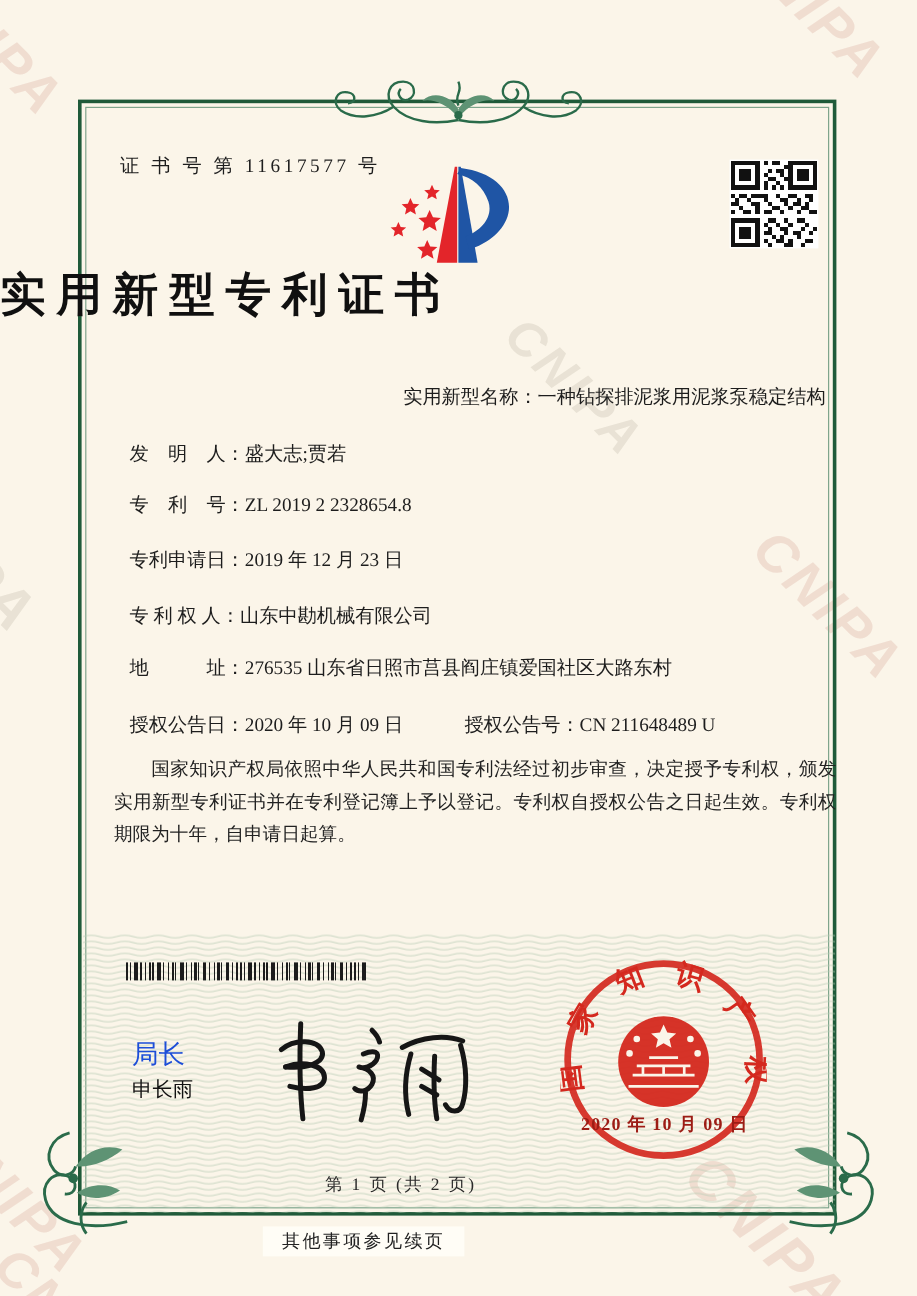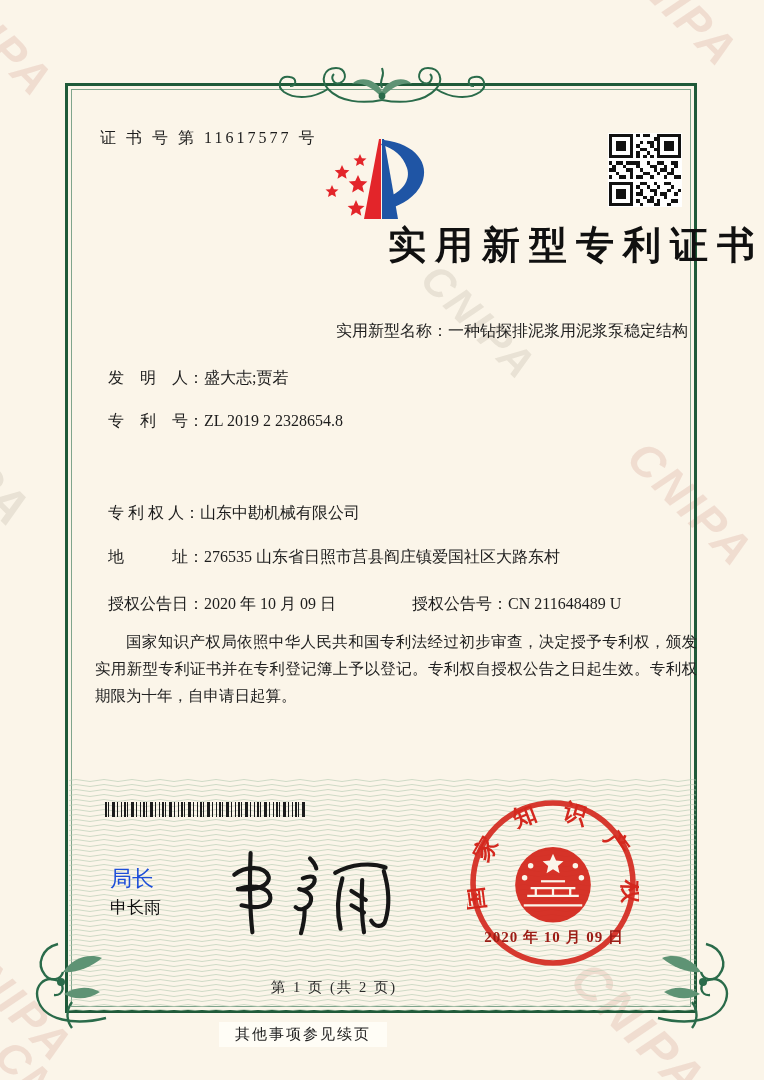--- a/index.html
+++ b/index.html
@@ -27,27 +27,27 @@
   .frame-inner{
     position:absolute;inset:3px;border:1px solid #7fa58c;
   }
   .waveband{position:absolute;left:69px;top:778px;width:627px;height:233px;}
   .ornament{position:absolute;}
   
   .cert-no{position:absolute;left:100px;top:128px;font-size:16px;letter-spacing:3px;}
   .logo{position:absolute;left:318px;top:126px;}
   .qr{position:absolute;left:608px;top:133px;width:72px;height:72px;background:#fff;padding:1px;}
   .title{
-    position:absolute;left:0;top:220px;width:764px;text-align:right;
+    position:absolute;left:0;top:220px;width:764px;text-align:left;
     font-size:38px;font-weight:bold;letter-spacing:9px;color:#101010;
   }
   .frow{position:absolute;left:108px;width:580px;font-size:16px;white-space:nowrap;}
   .frow .lab{display:inline-block;}
   .frow .val{display:inline-block;}
-  .grantno{position:absolute;left:304px;top:0;}
+  .grantno{position:absolute;left:279px;top:0;}
   .bodytext{
     position:absolute;left:95px;top:628px;width:602px;
     font-size:15.5px;line-height:27px;text-align:justify;color:#222;
   }
   .bodytext p{margin:0;text-indent:2em;}
   .barcode{
     position:absolute;left:105px;top:802px;width:200px;height:15px;
     background:repeating-linear-gradient(90deg,
       #1c1c1c 0 2px,transparent 2px 3px,
       #1c1c1c 3px 4px,transparent 4px 7px,
@@ -179,20 +179,23 @@
   <div class="title">实用新型专利证书</div>
 
   <div class="frow" style="top:321px;text-align:right;">
     <span class="lab">实用新型名称：</span><span class="val">一种钻探排泥浆用泥浆泵稳定结构</span>
   </div>
   <div class="frow" style="top:368px;">
     <span class="lab">发　明　人：</span><span class="val">盛大志;贾若</span>
   </div>
   <div class="frow" style="top:411px;">
     <span class="lab">专　利　号：</span><span class="val">ZL 2019 2 2328654.8</span>
+  </div>
+  <div class="frow" style="top:457px;">
+    <span class="lab">专利申请日：</span><span class="val">2019 年 12 月 23 日</span>
   </div>
   <div class="frow" style="top:503px;">
     <span class="lab">专 利 权 人：</span><span class="val">山东中勘机械有限公司</span>
   </div>
   <div class="frow" style="top:547px;">
     <span class="lab">地　　　址：</span><span class="val">276535 山东省日照市莒县阎庄镇爱国社区大路东村</span>
   </div>
   <div class="frow" style="top:594px;">
     <span class="lab">授权公告日：</span><span class="val">2020 年 10 月 09 日</span>
     <span class="grantno">

